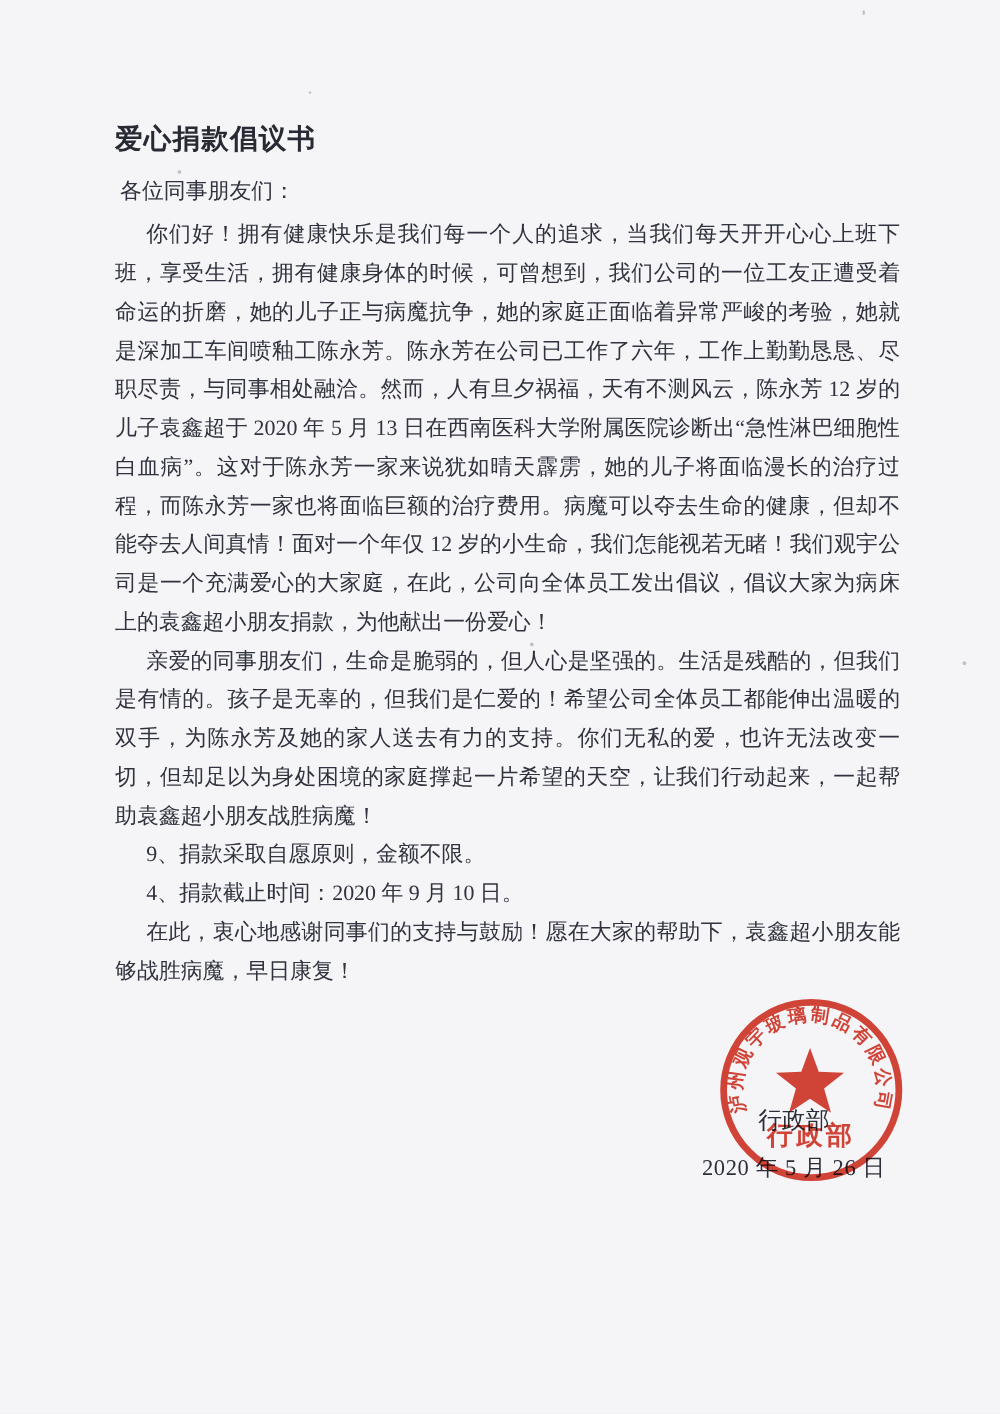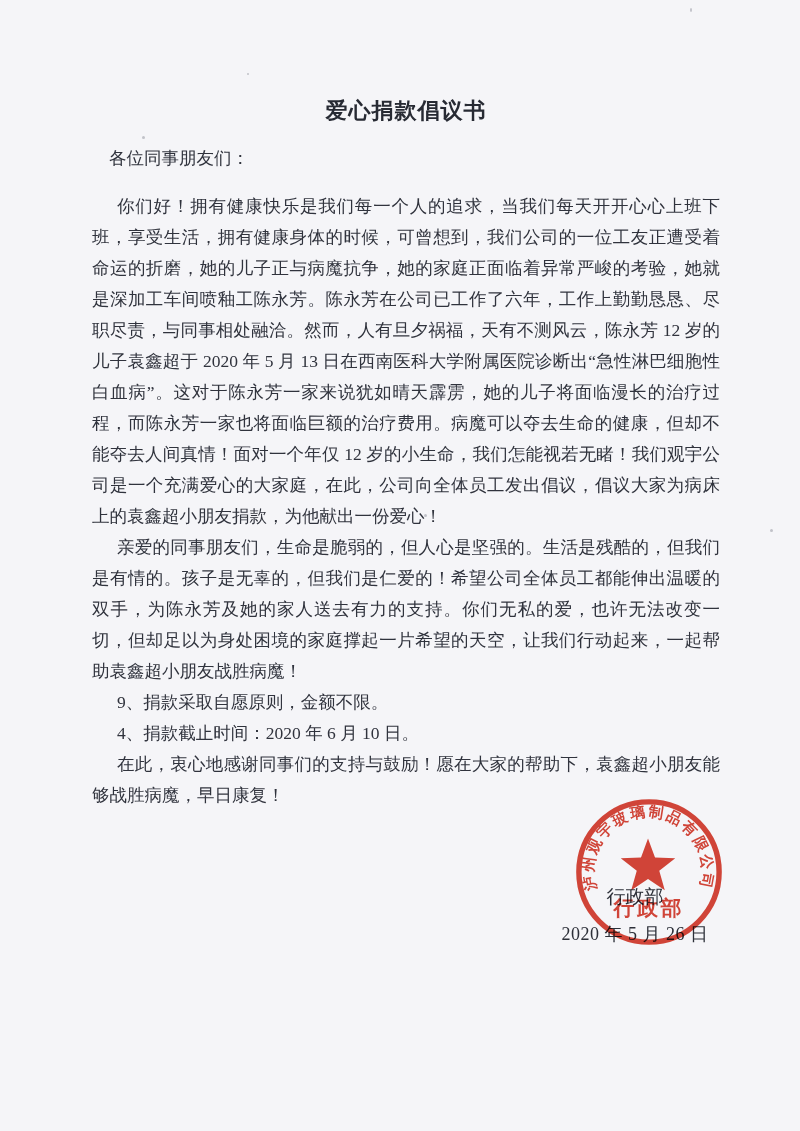--- a/index.html
+++ b/index.html
@@ -19,25 +19,25 @@
     left:92px;top:96px;width:628px;
     font-size:17.5px;
     line-height:31px;
     text-align:justify;
   }
   .title{
     margin:0 0 11px 0;
     font-size:22px;
     font-weight:700;
     line-height:30px;
-    text-align:center;
+    text-align:left;
     letter-spacing:1px;
     color:#272a33;
   }
-  .salutation{margin:17px;text-indent:0;}
+  .salutation{margin:4px;text-indent:0;}
   .para{margin:0;text-indent:25px;}
   .signature{
     position:absolute;
     left:545px;top:882px;width:180px;
     text-align:center;
     line-height:30px;
     color:#2c2f38;
   }
   .sig-dept{font-size:19px;}
   .sig-date{font-size:18px;margin-top:7px;letter-spacing:.5px;}
@@ -66,21 +66,21 @@
 <body>
 
 <div class="page">
 
   <div class="content">
     <h1 class="title">爱心捐款倡议书</h1>
     <p class="salutation">各位同事朋友们：</p>
     <p class="para">你们好！拥有健康快乐是我们每一个人的追求，当我们每天开开心心上班下班，享受生活，拥有健康身体的时候，可曾想到，我们公司的一位工友正遭受着命运的折磨，她的儿子正与病魔抗争，她的家庭正面临着异常严峻的考验，她就是深加工车间喷釉工陈永芳。陈永芳在公司已工作了六年，工作上勤勤恳恳、尽职尽责，与同事相处融洽。然而，人有旦夕祸福，天有不测风云，陈永芳 12 岁的儿子袁鑫超于 2020 年 5 月 13 日在西南医科大学附属医院诊断出“急性淋巴细胞性白血病”。这对于陈永芳一家来说犹如晴天霹雳，她的儿子将面临漫长的治疗过程，而陈永芳一家也将面临巨额的治疗费用。病魔可以夺去生命的健康，但却不能夺去人间真情！面对一个年仅 12 岁的小生命，我们怎能视若无睹！我们观宇公司是一个充满爱心的大家庭，在此，公司向全体员工发出倡议，倡议大家为病床上的袁鑫超小朋友捐款，为他献出一份爱心！</p>
     <p class="para">亲爱的同事朋友们，生命是脆弱的，但人心是坚强的。生活是残酷的，但我们是有情的。孩子是无辜的，但我们是仁爱的！希望公司全体员工都能伸出温暖的双手，为陈永芳及她的家人送去有力的支持。你们无私的爱，也许无法改变一切，但却足以为身处困境的家庭撑起一片希望的天空，让我们行动起来，一起帮助袁鑫超小朋友战胜病魔！</p>
     <p class="para">9、捐款采取自愿原则，金额不限。</p>
-    <p class="para">4、捐款截止时间：2020 年 6 月 10 日。</p>
+    <p class="para">4、捐款截止时间：2020 年 9 月 10 日。</p>
     <p class="para">在此，衷心地感谢同事们的支持与鼓励！愿在大家的帮助下，袁鑫超小朋友能够战胜病魔，早日康复！</p>
   </div>
 
   <div class="signature">
     <div class="sig-dept">行政部</div>
     <div class="sig-date">2020 年 5 月 26 日</div>
   </div>
 
   <svg class="stamp" viewBox="0 0 160 160" xmlns="http://www.w3.org/2000/svg">
     <circle class="seal-shape" cx="80" cy="80" r="71" stroke-width="5.5"></circle>

